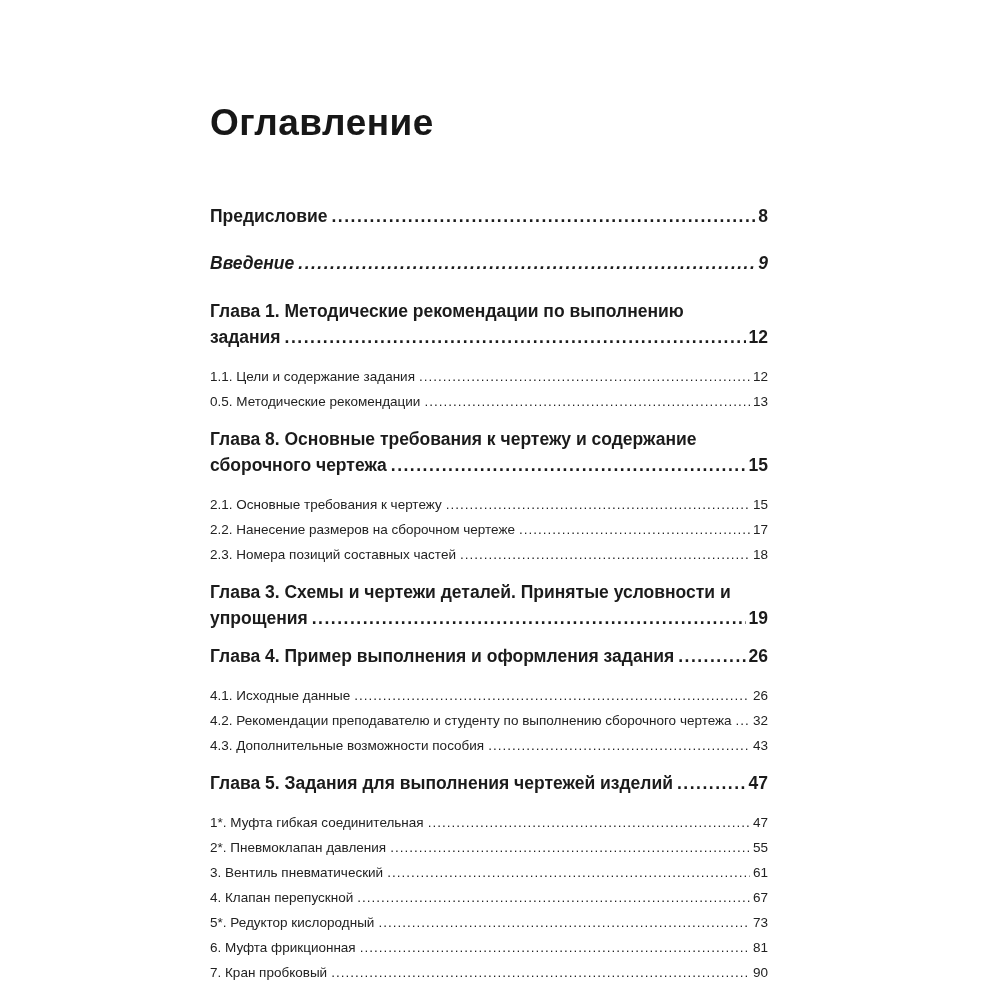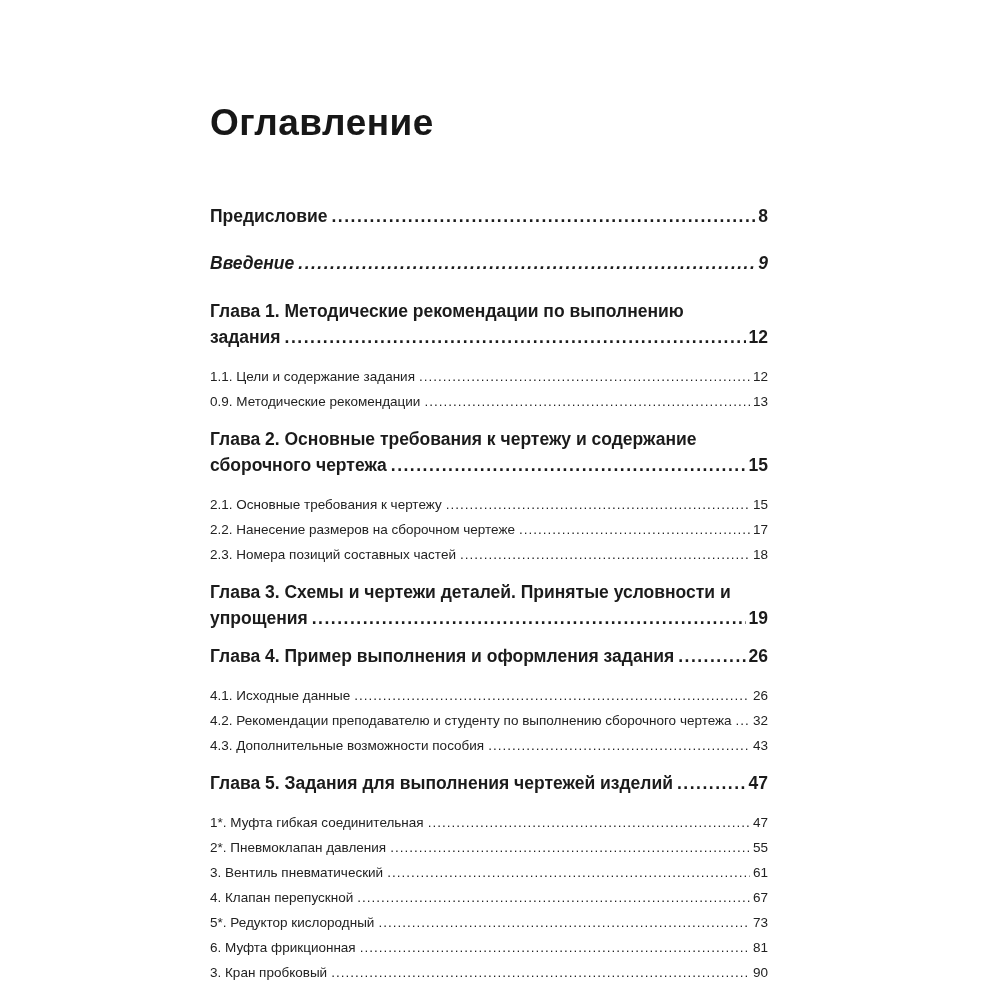--- a/index.html
+++ b/index.html
@@ -118,28 +118,28 @@
     <div class="row">
       <span class="label">1.1. Цели и содержание задания</span>
       <span class="leader"></span>
       <span class="pagenum">12</span>
     </div>
   </div>
 
   <div class="entry sub">
 
     <div class="row">
-      <span class="label">0.9. Методические рекомендации</span>
+      <span class="label">0.5. Методические рекомендации</span>
       <span class="leader"></span>
       <span class="pagenum">13</span>
     </div>
   </div>
 
   <div class="entry chapter">
-    <div class="wrap-line">Глава 2. Основные требования к чертежу и содержание</div>
+    <div class="wrap-line">Глава 8. Основные требования к чертежу и содержание</div>
     <div class="row">
       <span class="label">сборочного чертежа</span>
       <span class="leader"></span>
       <span class="pagenum">15</span>
     </div>
   </div>
 
   <div class="entry sub">
 
     <div class="row">
@@ -271,19 +271,19 @@
     <div class="row">
       <span class="label">6. Муфта фрикционная</span>
       <span class="leader"></span>
       <span class="pagenum">81</span>
     </div>
   </div>
 
   <div class="entry sub">
 
     <div class="row">
-      <span class="label">3. Кран пробковый</span>
+      <span class="label">7. Кран пробковый</span>
       <span class="leader"></span>
       <span class="pagenum">90</span>
     </div>
   </div>
 </div>
 </div>
 
 </body></html>

